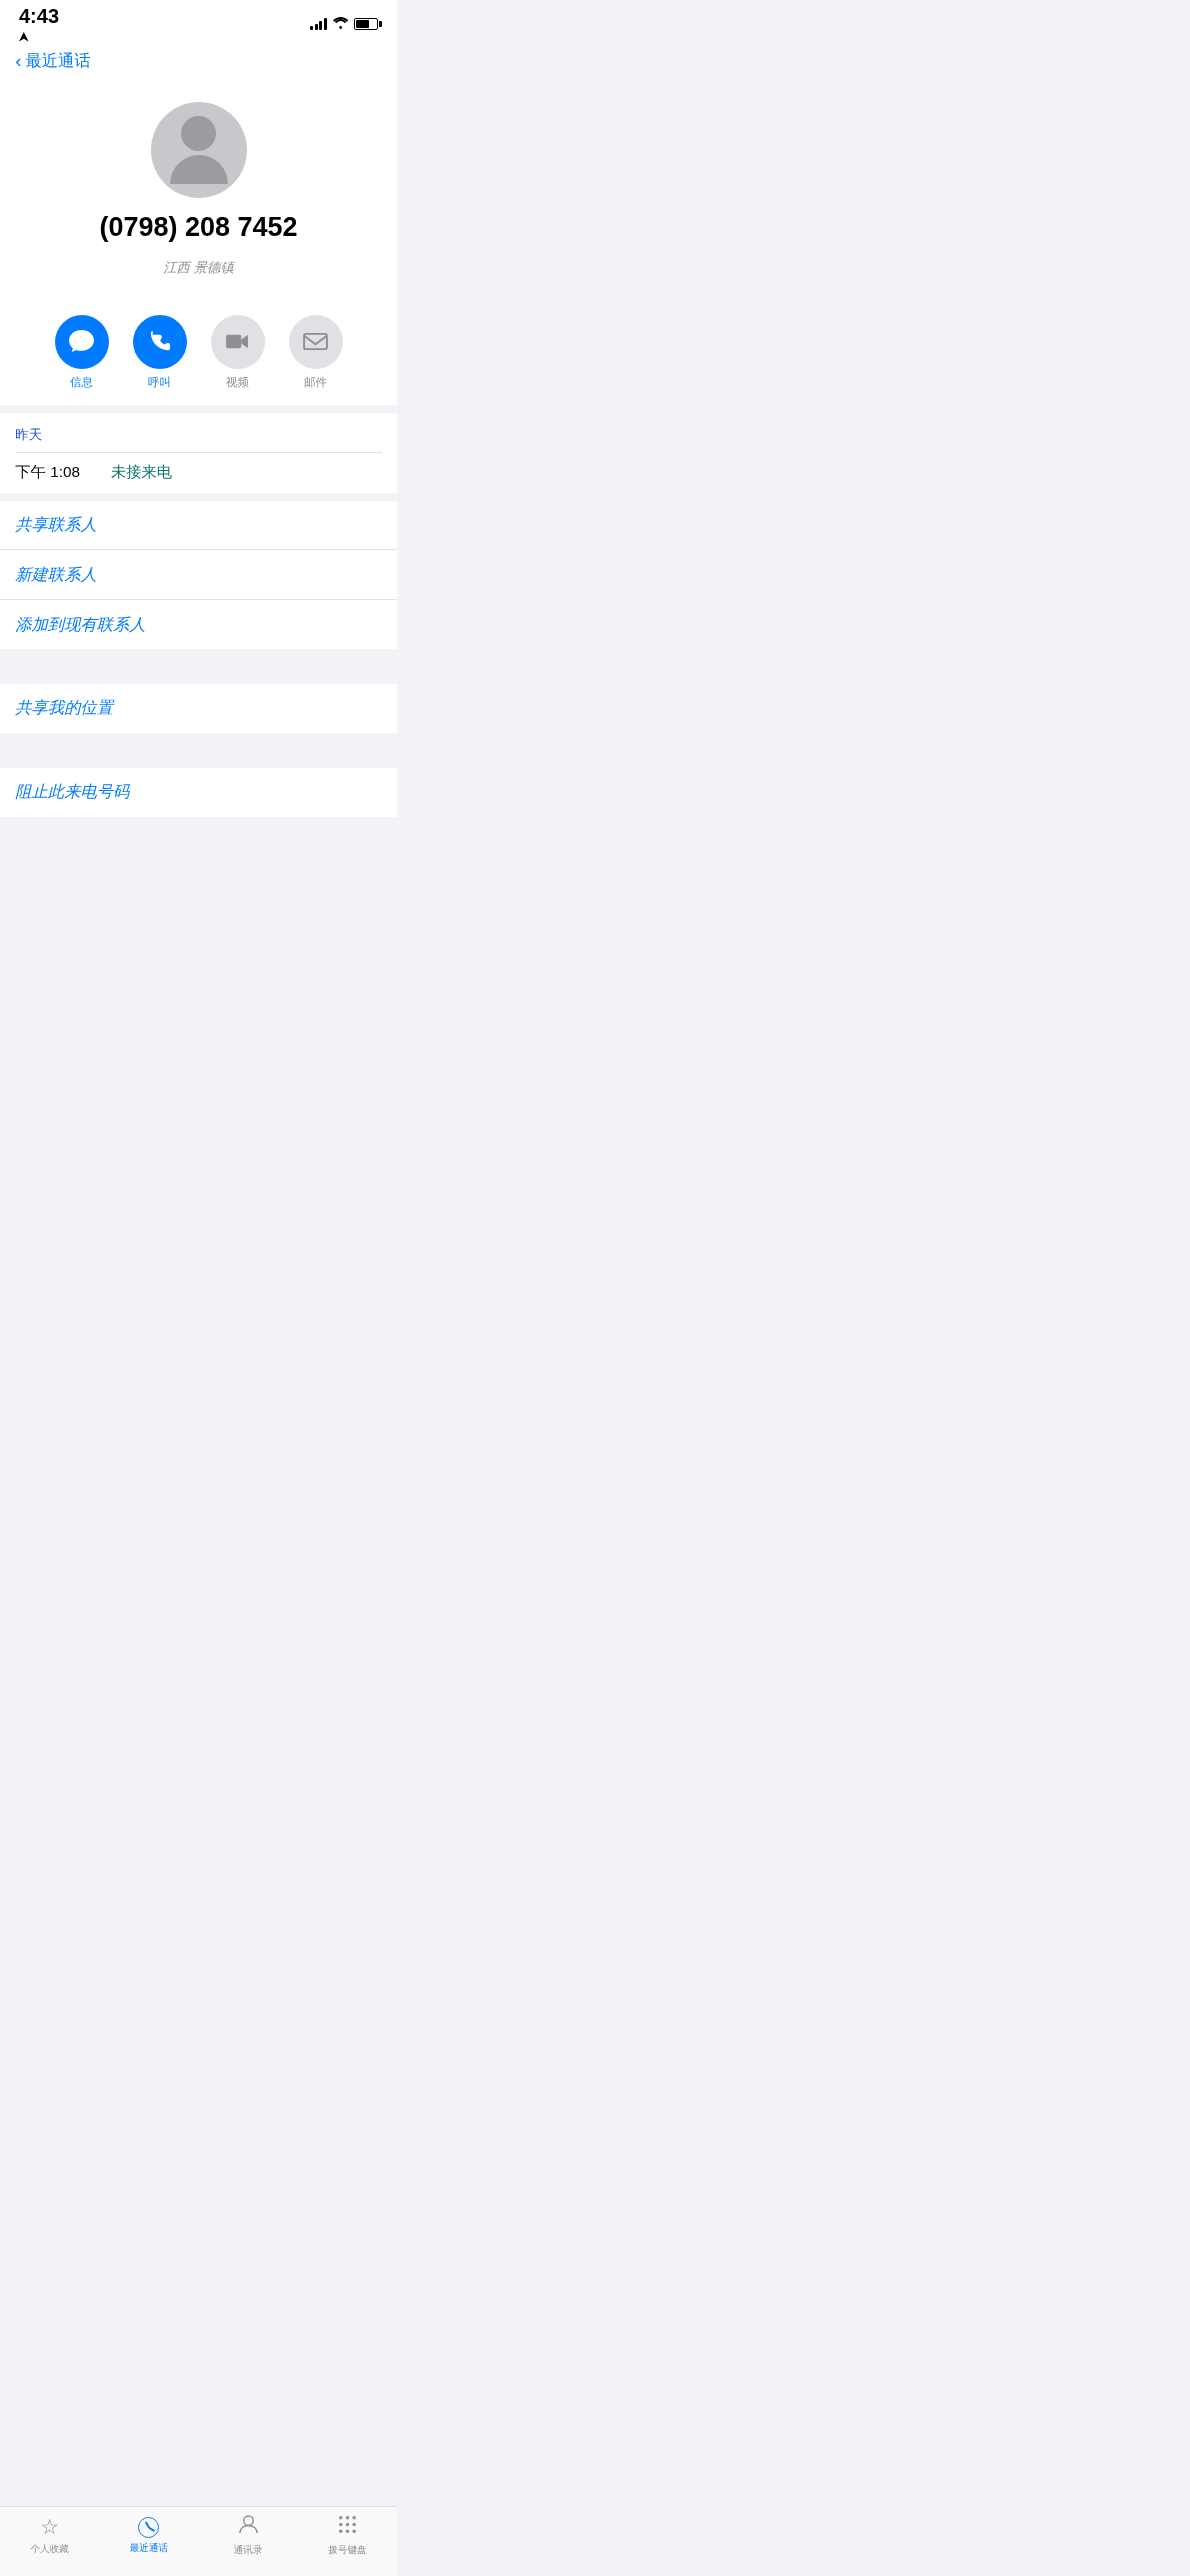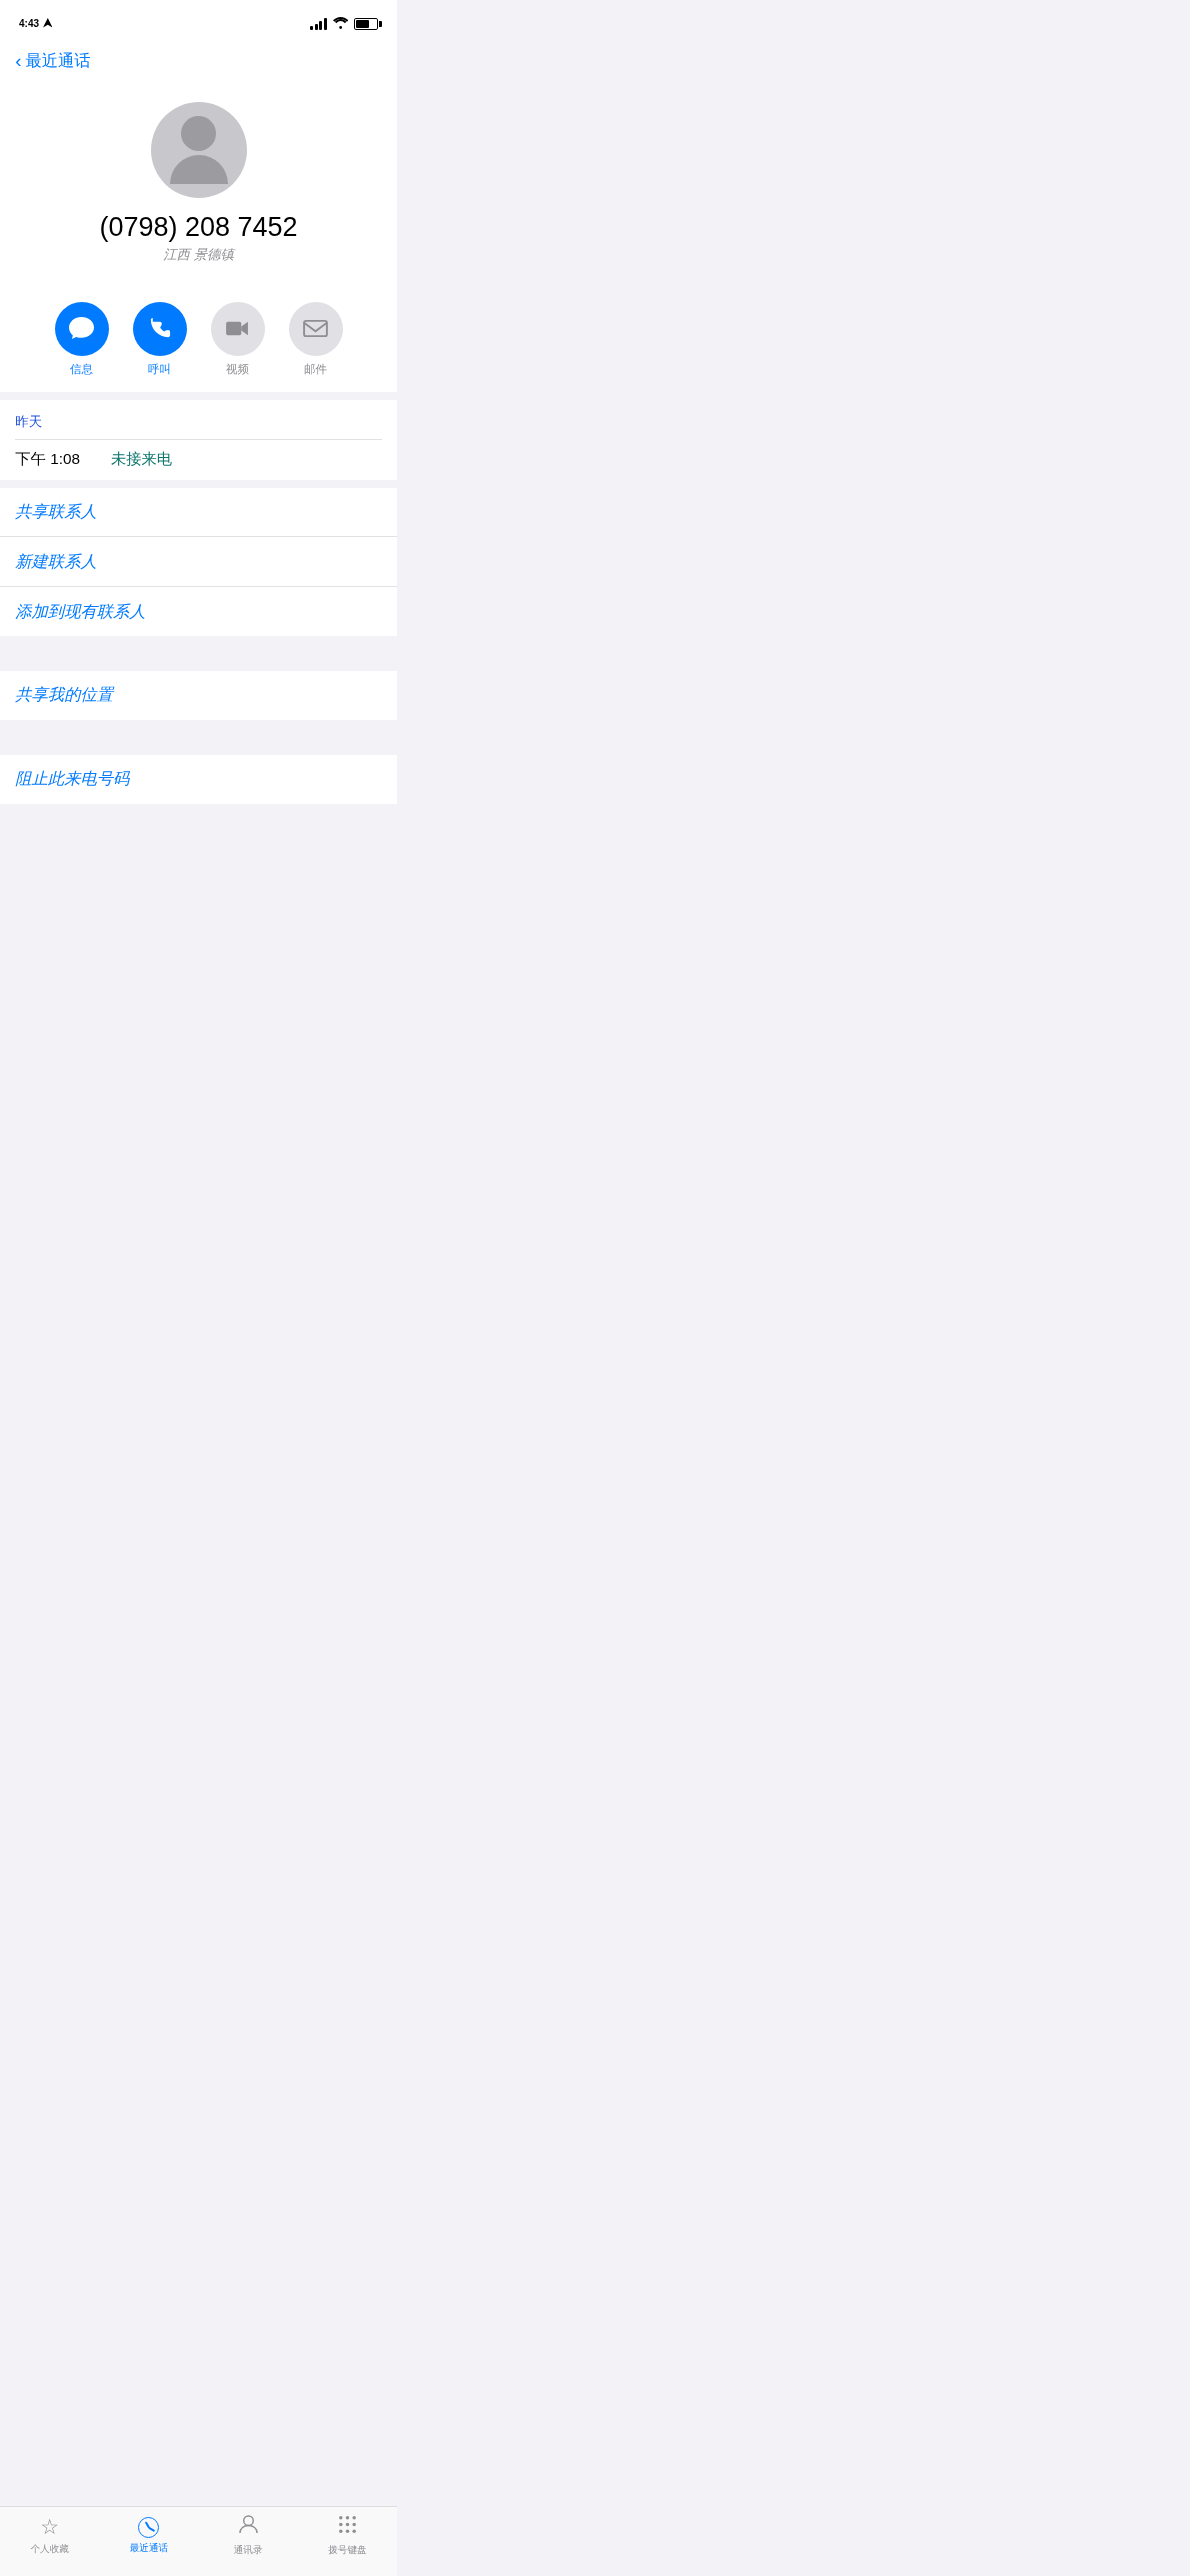--- a/index.html
+++ b/index.html
@@ -16,26 +16,27 @@
     
     .status-bar {
       background: #fff;
       display: flex;
       justify-content: space-between;
       align-items: center;
       padding: 13.4px 19px 7.7px 19px;
       height: 42px;
     }
     .status-time {
-      font-size: 10px;
+      font-size: 20px;
       font-weight: 600;
       color: #000;
       display: flex;
-      align-items: center;
+      align-items: flex-start;
       gap: 3.8px;
+      flex-direction: column;
     }
     .status-icons {
       display: flex;
       align-items: center;
       gap: 5.8px;
     }
     .signal-bars {
       display: flex;
       align-items: flex-end;
       gap: 1.9px;
@@ -126,23 +127,23 @@
       margin-bottom: 3.8px;
     }
     .avatar-body {
       width: 58px;
       height: 29px;
       border-radius: 29px 29px 0 0;
       background: #9b9ba0;
     }
     .contact-number {
       font-size: 27px;
-      font-weight: 400;
+      font-weight: 700;
       color: #000;
-      margin-bottom: 3px;
+      margin-bottom: 16px;
     }
     .contact-location {
       font-size: 13.4px;
       color: #8e8e93;
       margin-bottom: 15.3px;
       font-style: italic;
     }
 
     
     .action-buttons {

